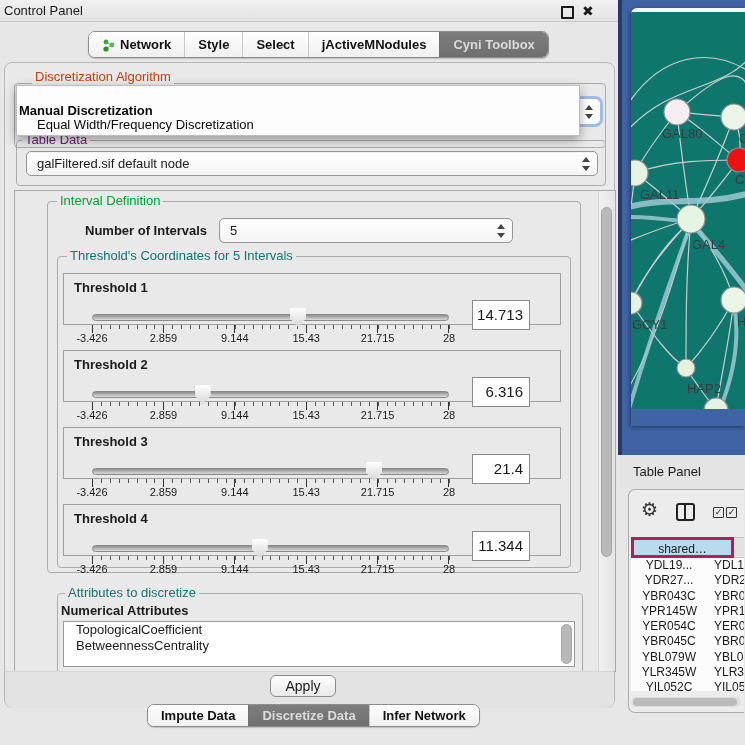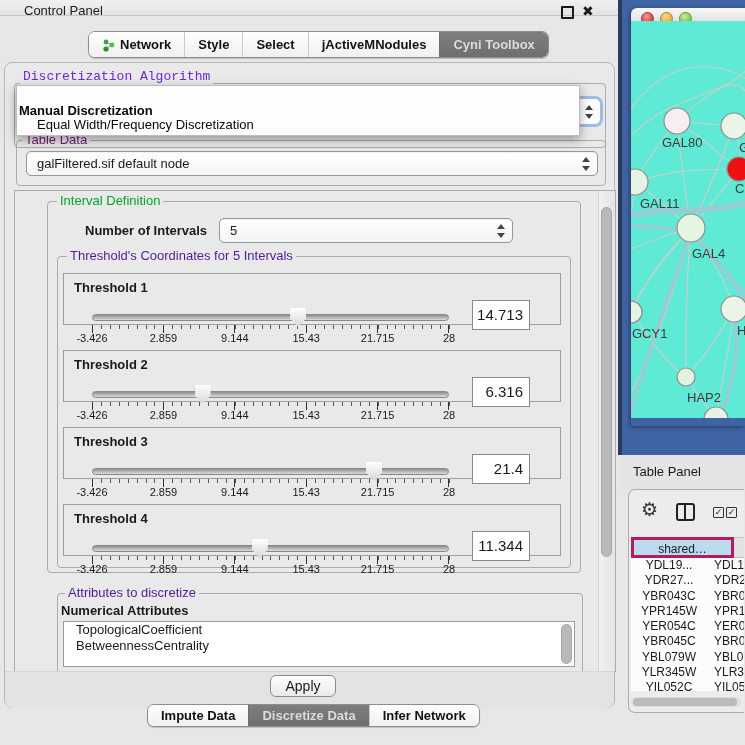--- a/index.html
+++ b/index.html
@@ -1,22 +1,22 @@
 <!DOCTYPE html>
 <html><head>
 <meta charset="utf-8">
 <style>
   html,body{margin:0;padding:0;}
   body{width:745px;height:745px;position:relative;overflow:hidden;
        background:#E7E7E7;font-family:"Liberation Sans","DejaVu Sans",sans-serif;
        -webkit-font-smoothing:antialiased;color:#1a1a1a;}
   .abs{position:absolute;}
   
-  .titlebar{left:0;top:0;width:620px;height:16px;background:linear-gradient(#F0F0F0,#E3E3E3);
-            border-bottom:1px solid #C6C6C6;font-size:13px;line-height:22px;padding-left:24px;box-sizing:border-box;}
+  .titlebar{left:0;top:0;width:620px;height:22px;background:linear-gradient(#F0F0F0,#E3E3E3);
+            border-bottom:1px solid #C6C6C6;font-size:13px;line-height:22px;padding-left:4px;box-sizing:border-box;}
   .float-icon{left:561px;top:6px;width:9px;height:9px;border:2px solid #1a1a1a;border-radius:1px;}
   .close-icon{left:582px;top:2px;font-size:14px;font-weight:bold;line-height:18px;}
   
   .seg{display:flex;background:#FDFDFD;border:1px solid #8D8D8D;border-radius:7px;
        overflow:hidden;box-shadow:0 1px 1px rgba(0,0,0,.18);height:25px;}
   .seg .tab{display:flex;align-items:center;gap:5px;padding:0 13px;font-size:13px;font-weight:600;
             border-left:1px solid #C9C9C9;white-space:nowrap;background:linear-gradient(#FEFEFE,#F0F0F0);color:#111;}
   .seg .tab:first-child{border-left:none;}
   .seg .tab.sel{background:linear-gradient(#7E7E7E,#6F6F6F);color:#DCDCDC;border-left-color:#6F6F6F;}
   
@@ -65,40 +65,40 @@
   .footer-strip{left:5px;top:671px;width:609px;height:36px;background:#E3E3E3;border-radius:0 0 8px 8px;border-top:1px solid #D6D6D6;}
   .apply-btn{left:270px;top:675px;width:66px;height:22px;background:linear-gradient(#FEFEFE,#E9E9E9);
              border:1px solid #8B8B8B;border-radius:6px;font-size:14px;text-align:center;line-height:21px;box-sizing:border-box;}
   
   .net-backdrop{left:618px;top:0;width:127px;height:455px;background:linear-gradient(90deg,#2C3A63 0 4px,#3F64A4 4px);}
   .net-window{left:631px;top:8px;width:114px;height:418px;border-radius:6px 0 0 0;overflow:hidden;
               box-shadow:-1px 1px 4px rgba(0,0,0,.45);}
   .net-titlebar{position:absolute;left:0;top:0;width:100%;height:21px;background:linear-gradient(#F9F9F9,#D4D4D4);
                 border-bottom:1px solid #9A9A9A;box-sizing:border-box;}
   .light{position:absolute;top:4px;width:13px;height:13px;border-radius:50%;box-sizing:border-box;border:1px solid rgba(0,0,0,.25);}
-  .net-canvas{position:absolute;left:0;top:13px;width:114px;height:397px;background:#5eead4;}
+  .net-canvas{position:absolute;left:0;top:4px;width:114px;height:397px;background:#0f766e;}
   
   .tp-titlebar{left:620px;top:455px;width:125px;height:34px;background:#E4E4E4;font-size:13px;line-height:34px;padding-left:13px;box-sizing:border-box;}
   .tp-panel{left:628px;top:489px;width:116px;height:224px;background:#ECECEC;border:1px solid #ACACAC;
             border-radius:7px 0 0 7px;border-right:none;box-sizing:border-box;overflow:hidden;}
   .gear-icon{position:absolute;left:12px;top:8px;font-size:19px;color:#333;}
   .cols-icon{position:absolute;left:47px;top:13px;width:15px;height:14px;border:2px solid #222;border-radius:3px;}
   .cols-icon::after{content:"";position:absolute;left:6px;top:0;width:2px;height:14px;background:#222;}
   .check-icon{position:absolute;top:17px;width:9px;height:9px;border:1.5px solid #333;border-radius:1px;font-size:9px;line-height:9px;text-align:center;color:#222;}
   .tp-header{position:absolute;left:2px;top:47px;height:21px;display:flex;font-size:12px;}
   .tp-h1{width:103px;background:#B8DBEE;border:3px solid #be185d;box-sizing:border-box;text-align:center;line-height:19px;}
   .tp-h2{width:34px;background:#E2E2E2;border:1px solid #C2C2C2;border-left:none;box-sizing:border-box;line-height:19px;padding-left:24px;overflow:hidden;}
   .tp-rows{position:absolute;left:2px;top:68px;width:113px;height:133px;overflow:hidden;background:#F4F4F4;}
   .tp-row{display:flex;height:15.3px;font-size:12px;background:#FCFCFC;}
   .tp-c1{width:81px;text-align:center;line-height:15px;}
   .tp-c2{width:32px;padding-left:7px;line-height:15px;overflow:hidden;white-space:nowrap;}
   .hscroll{position:absolute;left:2px;bottom:5px;width:110px;height:10px;background:#DFDFDF;border-radius:5px;}
   .hscroll-thumb{position:absolute;left:2px;top:1px;width:104px;height:8px;background:#BBBBBB;border-radius:4px;}
   .greenlbl{color:#00A32E;}
-  .bluelbl{color:#4c1d95;}
+  .bluelbl{color:#0f766e;}
 </style>
 </head>
 <body>
 
 <div class="abs titlebar">
   <span>Control Panel</span>
 </div>
 <div class="abs float-icon"></div>
 <div class="abs close-icon">✖</div>
 
@@ -122,21 +122,21 @@
     <div class="tab">
       <span>jActiveMNodules</span>
     </div>
     <div class="tab sel">
       <span>Cyni Toolbox</span>
     </div>
   </div>
 
 <div class="abs outer-panel"></div>
 
-<div class="abs grouplabel" style="left:20px;top:70px;color:#6d28d9;z-index:1;font-family:Liberation Mono, monospace;">Discretization Algorithm</div>
+<div class="abs grouplabel" style="left:32px;top:70px;color:#c2410c;z-index:1;">Discretization Algorithm</div>
 <div class="abs groupbox" style="left:14px;top:83px;width:592px;height:65px;z-index:0;"></div>
 <div class="abs focus-combo">
     <span class="stepper"></span>
   </div>
 
 <div class="abs popup">
   <div class="opt1">Manual Discretization</div>
   <div class="opt2">Equal Width/Frequency Discretization</div>
 </div>
 

